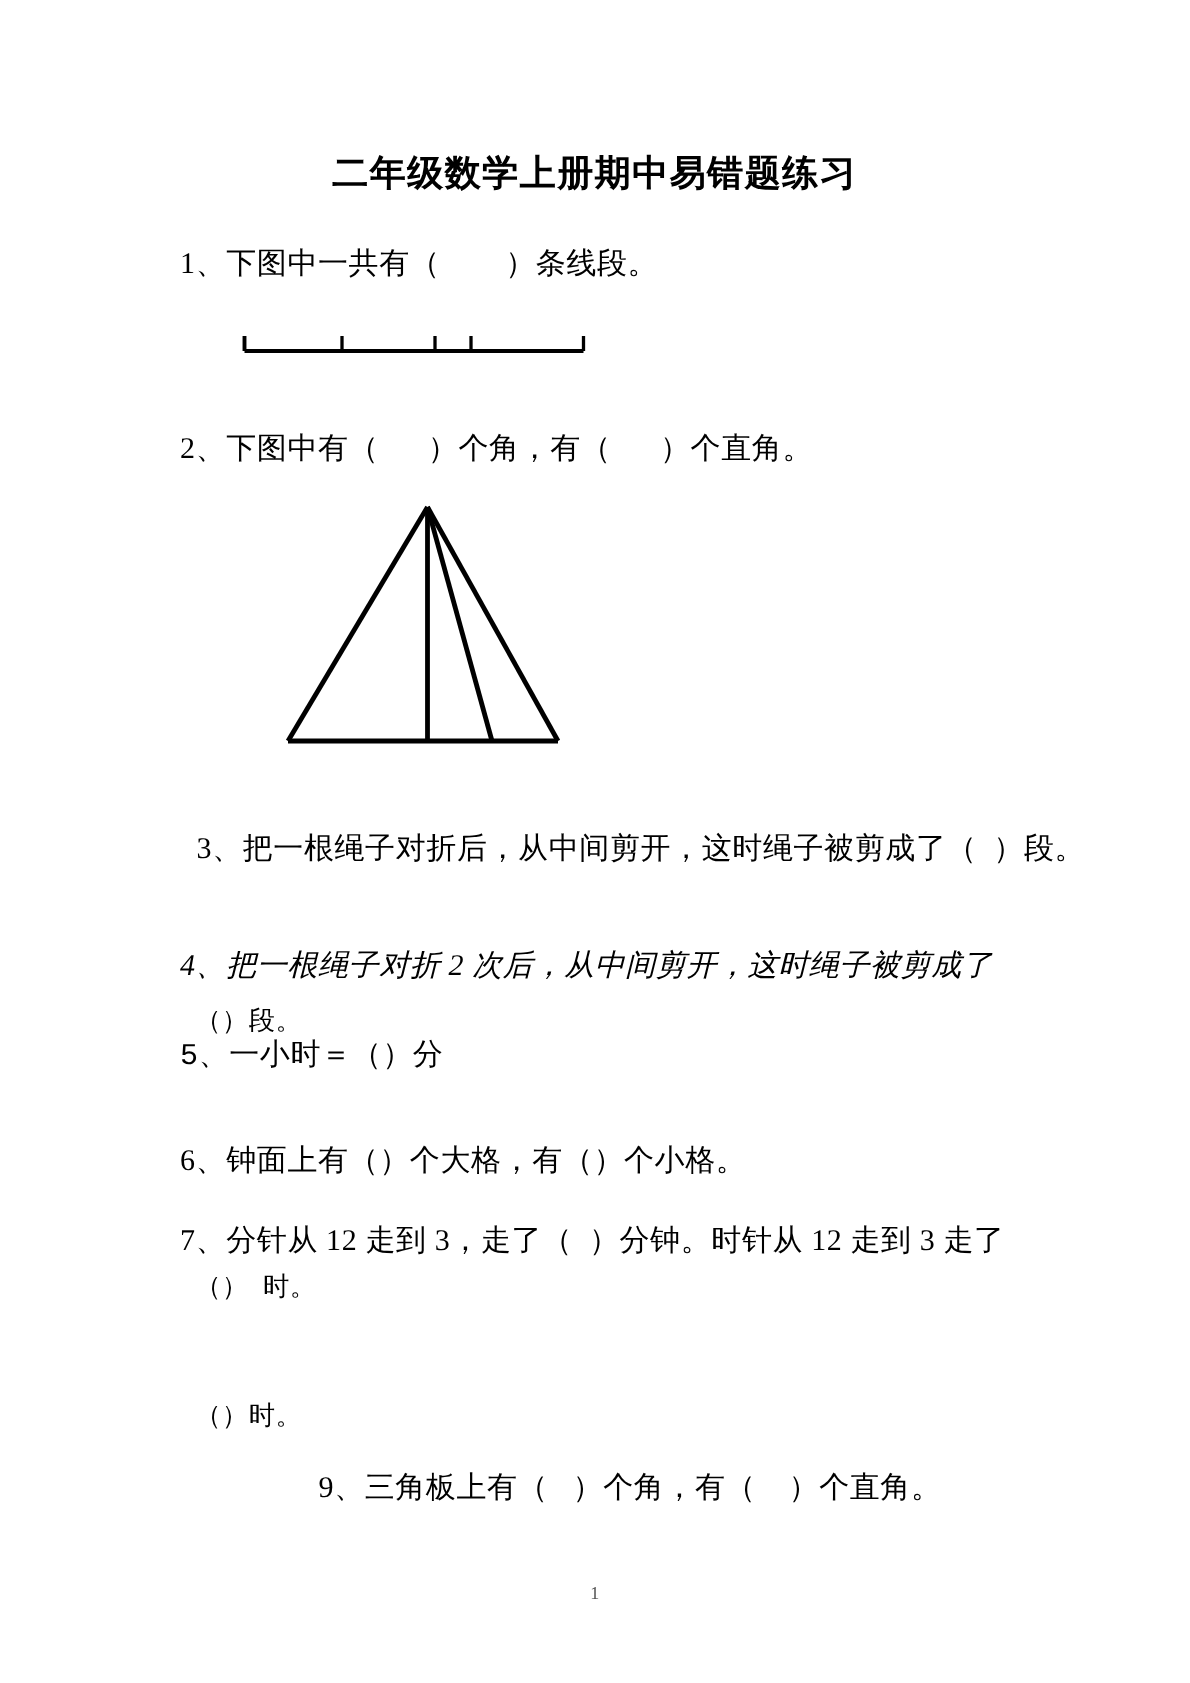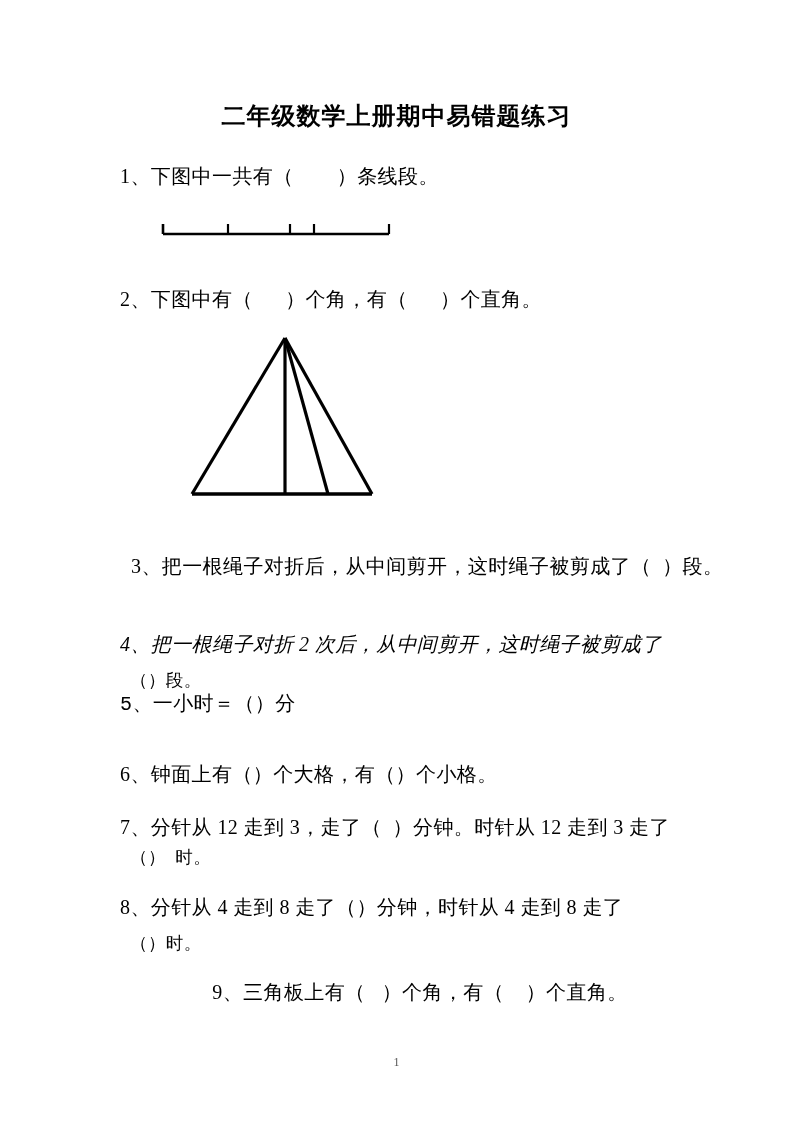--- a/index.html
+++ b/index.html
@@ -113,20 +113,19 @@
   <div class="q" style="top:626px;font-style:italic;">4、把一根绳子对折 2 次后，从中间剪开，这时绳子被剪成了</div>
   <div class="q-indent" style="top:662px;">（）段。</div>
 
   <div class="q" style="top:687px;font-family:Liberation Mono, monospace;">5、一小时＝（）分</div>
 
   <div class="q" style="top:756px;">6、钟面上有（）个大格，有（）个小格。</div>
 
   <div class="q" style="top:809px;">7、分针从 12 走到 3，走了（  ）分钟。时针从 12 走到 3 走了</div>
   <div class="q-indent" style="top:839px;">（）  时。</div>
 
-  <div class="q" style="top:889px;">8、分针从 4 走到 8 走了（）分钟，时针从 4 走到 8 走了</div>
   <div class="q-indent" style="top:925px;">（）时。</div>
 
   <div class="q" style="top:974px;text-align:center;">9、三角板上有（   ）个角，有（    ）个直角。</div>
 
   <div class="page-num">1</div>
 
 </div>
 
 </body></html>

